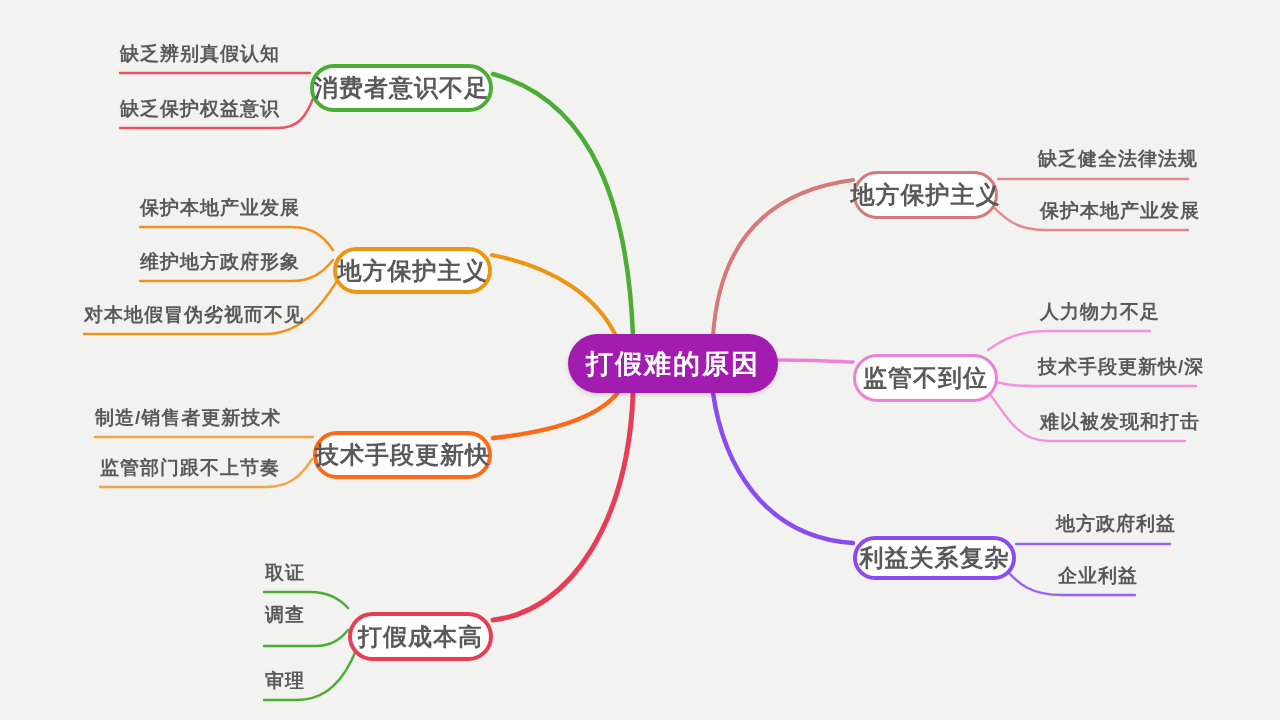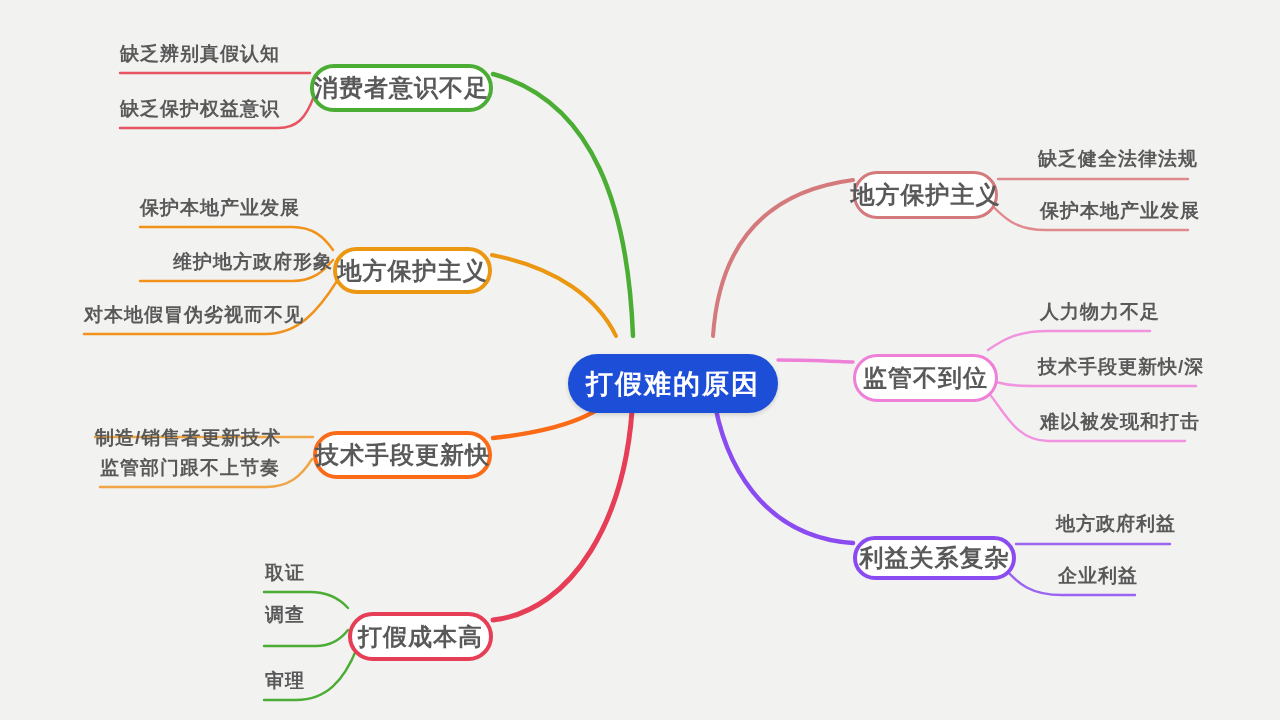--- a/index.html
+++ b/index.html
@@ -61,38 +61,38 @@
     <path stroke-width="2.4" d="M 986 199 C 1004 219 1016 230 1046 230 H 1188" stroke="#e08a8e"></path>
 
     <path stroke-width="2.4" d="M 988 350 C 1004 339 1018 331 1048 331 H 1150" stroke="#f193de"></path>
     <path stroke-width="2.4" d="M 996 382 C 1010 386 1022 386 1046 386 H 1196" stroke="#f193de"></path>
     <path stroke-width="2.4" d="M 980 383 C 1002 404 1012 441 1048 441 H 1185" stroke="#f193de"></path>
 
     <path stroke-width="2.4" d="M 1016 544 H 1170" stroke="#9a63f2"></path>
     <path stroke-width="2.4" d="M 1002 565 C 1018 585 1032 595 1062 595 H 1135" stroke="#9a63f2"></path>
   </svg>
 
-  <div class="center-node" style="left: 568px; top: 354px; width: 210px; height: 59px; background-color: #1d4ed8;">打假难的原因</div>
+  <div class="center-node" style="left: 568px; top: 334px; width: 210px; height: 59px; background-color: #a21caf;">打假难的原因</div>
 
   <div class="node" style="left: 310px; top: 48px; width: 183px; height: 48px; border-color: rgb(75, 173, 52);">消费者意识不足</div>
   <div class="node" style="left: 333px; top: 231px; width: 159px; height: 47px; border-color: rgb(235, 151, 18);">地方保护主义</div>
   <div class="node" style="left: 313px; top: 415px; width: 179px; height: 48px; border-color: rgb(251, 106, 22);">技术手段更新快</div>
   <div class="node" style="left: 348px; top: 596px; width: 145px; height: 49px; border-color: rgb(230, 62, 86);">打假成本高</div>
   <div class="node thin" style="left: 853px; top: 155px; width: 145px; height: 48px; border-color: rgb(212, 121, 124);">地方保护主义</div>
   <div class="node thin" style="left: 853px; top: 338px; width: 145px; height: 48px; border-color: rgb(238, 128, 216);">监管不到位</div>
   <div class="node" style="left: 853px; top: 520px; width: 163px; height: 44px; border-color: rgb(138, 76, 240);">利益关系复杂</div>
 
   <div class="child" style="left:120px;top:42px;">缺乏辨别真假认知</div>
   <div class="child" style="left:120px;top:97px;">缺乏保护权益意识</div>
 
   <div class="child" style="left:140px;top:196px;">保护本地产业发展</div>
-  <div class="child" style="left:140px;top:250px;margin-left:33px;">维护地方政府形象</div>
+  <div class="child" style="left:140px;top:250px;">维护地方政府形象</div>
   <div class="child" style="left:84px;top:303px;">对本地假冒伪劣视而不见</div>
 
-  <div class="child" style="left:95px;top:426px;">制造/销售者更新技术</div>
+  <div class="child" style="left:95px;top:406px;">制造/销售者更新技术</div>
   <div class="child" style="left:100px;top:456px;">监管部门跟不上节奏</div>
 
   <div class="child" style="left:265px;top:561px;">取证</div>
   <div class="child" style="left:265px;top:603px;">调查</div>
   <div class="child" style="left:265px;top:669px;">审理</div>
 
   <div class="child" style="left:1038px;top:147px;">缺乏健全法律法规</div>
   <div class="child" style="left:1040px;top:199px;">保护本地产业发展</div>
 
   <div class="child" style="left:1040px;top:300px;">人力物力不足</div>

